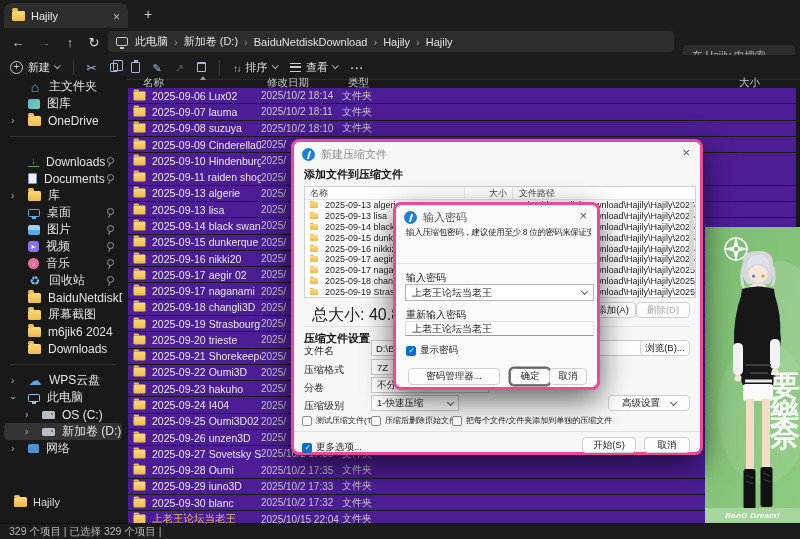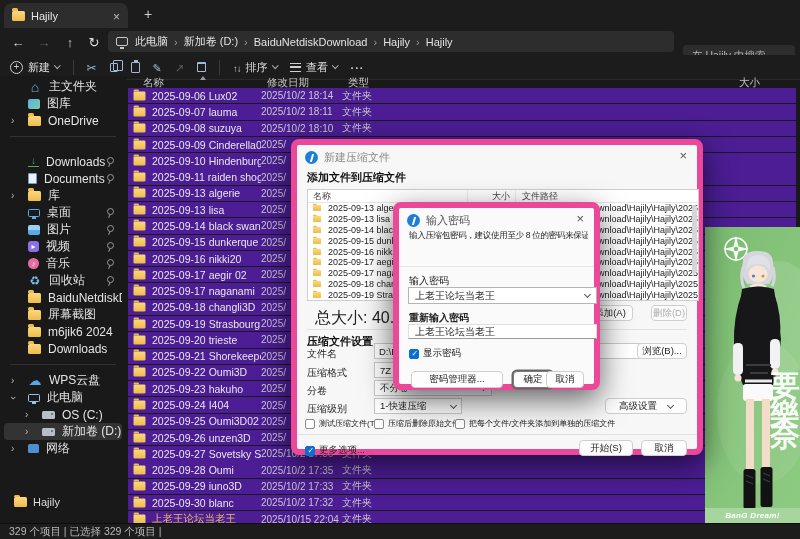--- a/index.html
+++ b/index.html
@@ -128,21 +128,21 @@
   
   .wmark{position:absolute;left:546px;top:498px;width:108px;z-index:2;text-align:center;color:#9ed4ff;
          font-size:7.5px;line-height:9.5px;text-shadow:0 0 3px #1a6fd4,0 0 6px #1a6fd4;white-space:nowrap;}
   .wmark .ring{color:#bfe2ff;font-size:8px;}
 
   
   .statusbar{position:absolute;left:0;right:0;bottom:0;height:16px;background:#1c1c1c;border-top:1px solid #0d0d0d;
              display:flex;align-items:center;padding-left:9px;font-size:10.5px;color:#b8b8b8;z-index:3;}
 
   
-  .dlg{position:absolute;background:#f7f7f7;border:6px solid #ec4899;border-radius:8px;color:#1b1b1b;
+  .dlg{position:absolute;background:#f7f7f7;border:3px solid #ec4899;border-radius:8px;color:#1b1b1b;
        box-shadow:0 10px 30px rgba(0,0,0,.6);}
   .adlg{left:291px;top:139px;width:412px;height:316px;z-index:4;}
   .pdlg{left:393px;top:202px;width:207px;height:188px;z-index:5;background:#fafafa;}
   .dlg-titlerow{position:absolute;left:8px;top:5px;display:flex;align-items:center;gap:6px;}
   .bzicon{width:13px;height:13px;border-radius:50%;background:#1e7fd6;position:relative;flex:none;}
   .bzicon::after{content:'';position:absolute;left:5.7px;top:2.5px;width:1.8px;height:8px;background:#fff;transform:skewX(-16deg);}
   .dlg-titletext{font-size:11px;color:#8a8a8a;white-space:nowrap;}
   .pdlg .dlg-titletext{color:#555;}
   .dlg-x{position:absolute;top:4px;right:10px;font-size:13px;color:#555;line-height:1;}
   .dlg-x::after{content:'×';}
@@ -154,21 +154,21 @@
   .cs{width:48px;padding-right:5px;border-right:1px solid #ececec;height:100%;display:flex;align-items:center;justify-content:flex-end;}
   .cp{flex:1;padding-left:6px;height:100%;display:flex;align-items:center;overflow:hidden;}
   .ad-row{height:10.8px;display:flex;align-items:center;font-size:9px;color:#222;}
   .ad-row .fold{transform:scale(.62);transform-origin:left center;margin-right:-2px;}
   .ad-row .cn,.ad-row .cs,.ad-row .cp{border-right:none;white-space:nowrap;}
   .ad-scroll{position:absolute;right:1px;top:15px;width:5px;height:68px;background:#d6d6d6;border-radius:3px;}
   .ad-total{position:absolute;top:163px;left:10px;font-size:16px;color:#222;margin-left:8px;}
   .btn{position:absolute;height:16px;background:#fdfdfd;border:1px solid #cfcfcf;border-radius:4px;
        display:flex;align-items:center;justify-content:center;font-size:9.5px;color:#222;white-space:nowrap;}
   .ad-add{top:160px;right:64px;width:46px;}
-  .ad-del{top:160px;right:10px;width:36px;color:#ababab;}
+  .ad-del{top:160px;right:10px;width:54px;color:#ababab;}
   .ad-hr1{position:absolute;top:184px;left:10px;right:10px;height:1px;background:#e2e2e2;}
   .ad-set{position:absolute;top:189px;left:10px;font-size:11px;font-weight:bold;color:#111;}
   .ad-lab{position:absolute;left:10px;font-size:10px;color:#222;white-space:nowrap;}
   .l-fn{top:202px;} .l-fmt{top:221px;} .l-vol{top:239px;} .l-lvl{top:257px;}
   .ad-input{position:absolute;left:77px;top:198px;width:272px;height:16px;background:#fff;border:1px solid #c9c9c9;
             font-size:9.5px;color:#222;display:flex;align-items:center;padding:0 4px;overflow:hidden;white-space:nowrap;}
   .ad-browse{top:198px;right:10px;width:50px;}
   .selbox{position:absolute;left:77px;height:16px;background:#fff;border:1px solid #c9c9c9;font-size:9.5px;color:#222;
           display:flex;align-items:center;justify-content:space-between;padding:0 5px;}
   .s-fmt{top:217px;width:118px;} .s-vol{top:235px;width:118px;} .s-lvl{top:253px;width:88px;}
@@ -181,21 +181,21 @@
   .ck1{top:273px;left:8px;} .ck2{top:273px;left:77px;} .ck3{top:273px;left:158px;}
   .ad-hr2{position:absolute;top:289px;left:0;right:0;height:1px;background:#e2e2e2;}
   .ck-more{top:299px;left:8px;font-size:9.5px;}
   .ad-start{top:295px;right:64px;width:54px;}
   .ad-cancel{top:295px;right:10px;width:46px;}
 
   .pd-desc{position:absolute;top:22px;left:10px;right:6px;font-size:8.5px;color:#222;letter-spacing:-.3px;
            white-space:nowrap;overflow:hidden;}
   .pd-hr{position:absolute;top:58px;left:0;right:0;height:1px;background:#e4e4e4;}
   .pd-lab{position:absolute;left:10px;font-size:10px;color:#222;white-space:nowrap;}
-  .pl1{top:66px;} .pl2{top:103px;font-weight:bold;}
+  .pl1{top:66px;} .pl2{top:103px;}
   .pd-combo{position:absolute;top:79px;left:9px;width:189px;height:17px;background:#fff;border:1px solid #b5b5b5;
             display:flex;align-items:center;justify-content:space-between;padding:0 6px;font-size:10px;color:#222;}
   .pd-input2{position:absolute;top:116px;left:9px;width:189px;height:15px;background:#fff;border:1px solid #e0e0e0;
              border-bottom:1px solid #9a9a9a;display:flex;align-items:center;padding:0 6px;font-size:10px;color:#222;}
   .pd-show{top:139px;left:10px;font-size:9.5px;}
   .pd-mgr{top:163px;left:12px;width:92px;height:17px;}
   .pd-ok{top:163px;left:114px;width:40px;height:17px;border-color:#7a7a7a;box-shadow:0 0 0 1.5px #666;}
   .pd-cancel{top:163px;right:10px;width:38px;height:17px;}
 </style>
 </head>

